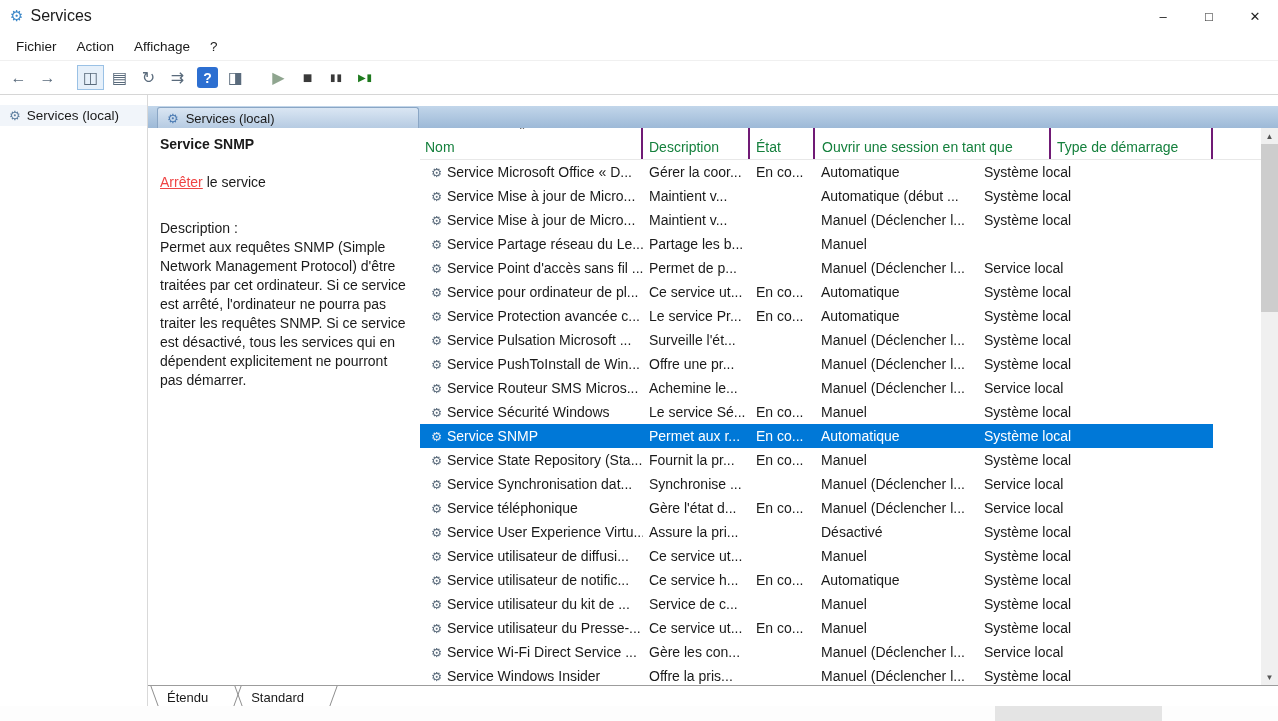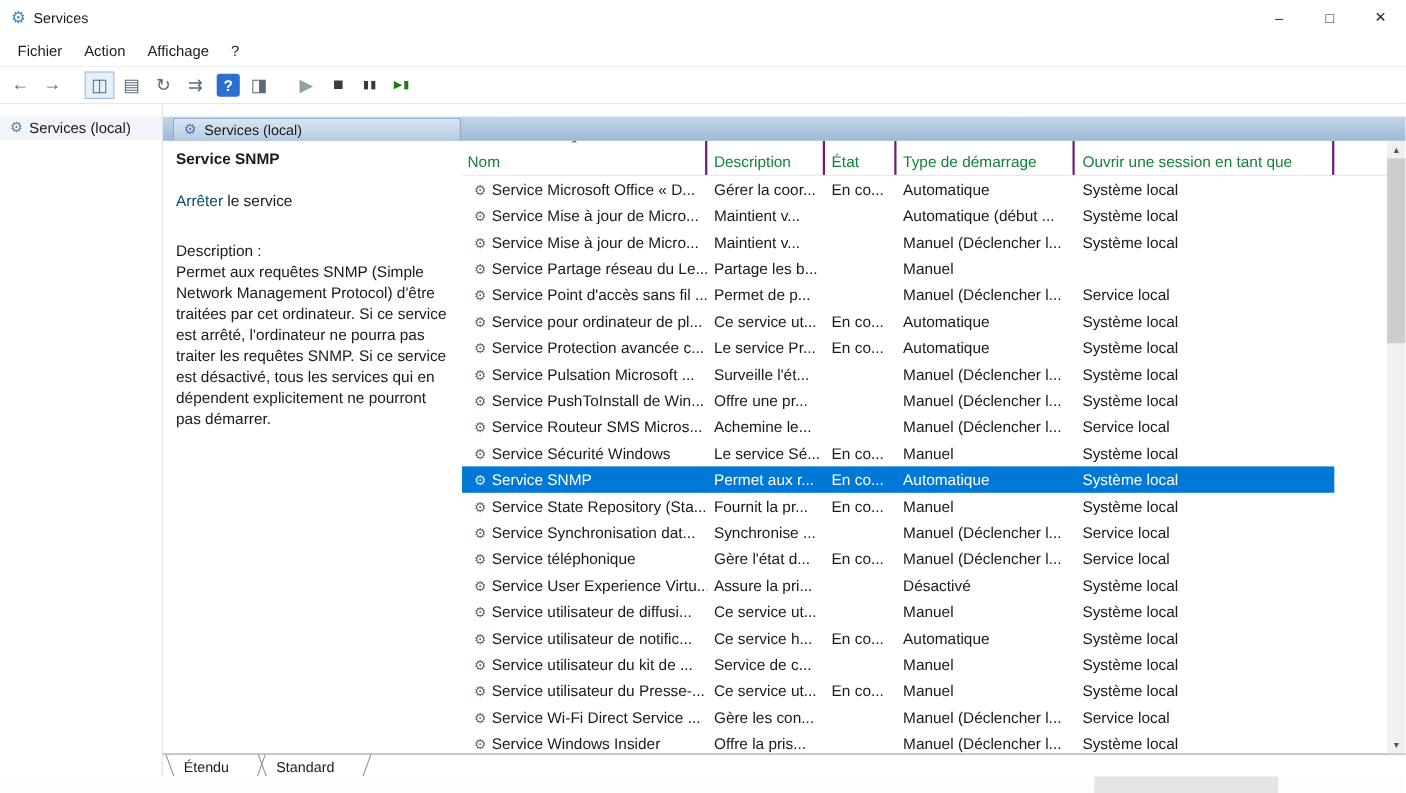--- a/index.html
+++ b/index.html
@@ -1,21 +1,21 @@
 <!DOCTYPE html>
 <html><head>
 <meta charset="utf-8">
 <style>
   *{box-sizing:border-box;margin:0;padding:0}
   html,body{width:1278px;height:721px}
   body{font-family:"Liberation Sans","DejaVu Sans",sans-serif;background:#fff;position:relative;overflow:hidden;color:#1a1a1a}
 
   .titlebar{position:absolute;top:0;left:0;right:0;height:32px;display:flex;align-items:center;background:#fff}
   .title-icon{margin-left:10px;font-size:15px;color:#3b87c8}
-  .title-text{margin-left:7px;font-size:13px}
+  .title-text{margin-left:7px;font-size:16px}
   .win-controls{margin-left:auto;display:flex;height:100%}
   .win-btn{width:46px;height:100%;display:flex;align-items:center;justify-content:center;font-size:13px;color:#222;cursor:default}
 
   .menubar{position:absolute;top:32px;left:0;right:0;height:29px;display:flex;align-items:center;padding-left:6px;font-size:13.5px;border-bottom:1px solid #f0f0f0;background:#fff}
   .menu-item{padding:4px 10px}
 
   .toolbar{position:absolute;top:61px;left:0;right:0;height:34px;display:flex;align-items:center;padding-left:5px;border-bottom:1px solid #d6d6d6;background:#fff}
   .tb-btn{min-width:27px;height:25px;display:inline-flex;align-items:center;justify-content:center;font-size:16px;color:#5a6b7c;margin-right:2px}
   .tb-btn.selected{background:#e6f0fa;border:1px solid #9ac1e5}
   .tb-btn.gap{margin-left:14px}
@@ -29,21 +29,21 @@
 
   .content{flex:1;display:flex;flex-direction:column;padding-top:11px;overflow:hidden;min-width:0;background:#fff}
   .band{height:22px;background:linear-gradient(#c2d6ea,#9db9d7);display:flex;align-items:flex-end;flex-shrink:0}
   .band-tab{height:21px;width:262px;margin-left:9px;background:linear-gradient(#dae6f3,#b6cbe2);border:1px solid #8aa6c5;border-bottom:none;border-radius:3px 3px 0 0;display:flex;align-items:center;gap:7px;padding-left:9px;font-size:13px}
   .band-icon{font-size:13px;color:#4a7ab2}
 
   .content-body{flex:1;display:flex;overflow:hidden}
   .detail{width:272px;padding:8px 10px 0 12px;font-size:14px;flex-shrink:0}
   .svc-title{font-weight:bold;font-size:14px;margin-bottom:21px}
   .svc-line{line-height:19px}
-  .svc-link{color:#0c4a6e;cursor:pointer}
+  .svc-link{color:#ef4444;text-decoration:underline;cursor:pointer}
   .annotation{display:inline-block;border:3px solid #e8191f;padding:1px 12px 2px 5px;margin:1px 0 0 -8px}
   .desc-label{margin-top:27px;line-height:19px}
   .desc-text{width:252px;line-height:19px}
 
   .list{flex:1;position:relative;overflow:hidden;min-width:0}
   .col-headers{height:32px;display:flex;position:relative;border-bottom:1px solid #e8e8e8;margin-right:17px;background:#fff}
   .colh{display:inline-flex;align-items:center;padding-top:6px;border-right:2px solid #701a75;font-size:14px;white-space:nowrap;overflow:hidden;color:#15803d}
   .c0{width:223px;padding-left:5px}
   .c1{width:107px;padding-left:6px}
   .c2{width:65px;padding-left:6px}
@@ -133,22 +133,22 @@
         <div class="desc-label">Description :</div>
         <div class="desc-text">Permet aux requêtes SNMP (Simple Network Management Protocol) d'être traitées par cet ordinateur. Si ce service est arrêté, l'ordinateur ne pourra pas traiter les requêtes SNMP. Si ce service est désactivé, tous les services qui en dépendent explicitement ne pourront pas démarrer.</div>
       </div>
 
       <div class="list">
         <div class="col-headers">
           <span class="sort-glyph">ˆ</span>
         <span class="colh c0">Nom</span>
             <span class="colh c1">Description</span>
             <span class="colh c2">État</span>
+            <span class="colh c4">Ouvrir une session en tant que</span>
             <span class="colh c3">Type de démarrage</span>
-            <span class="colh c4">Ouvrir une session en tant que</span>
           </div>
         <div class="rows">
             <div class="row">
               <span class="cell c0 c-name">
                 <span class="gear">⚙</span>
                 <span>Service Microsoft Office « D...</span>
               </span>
               <span class="cell c1">Gérer la coor...</span>
               <span class="cell c2">En co...</span>
               <span class="cell c3">Automatique</span>

